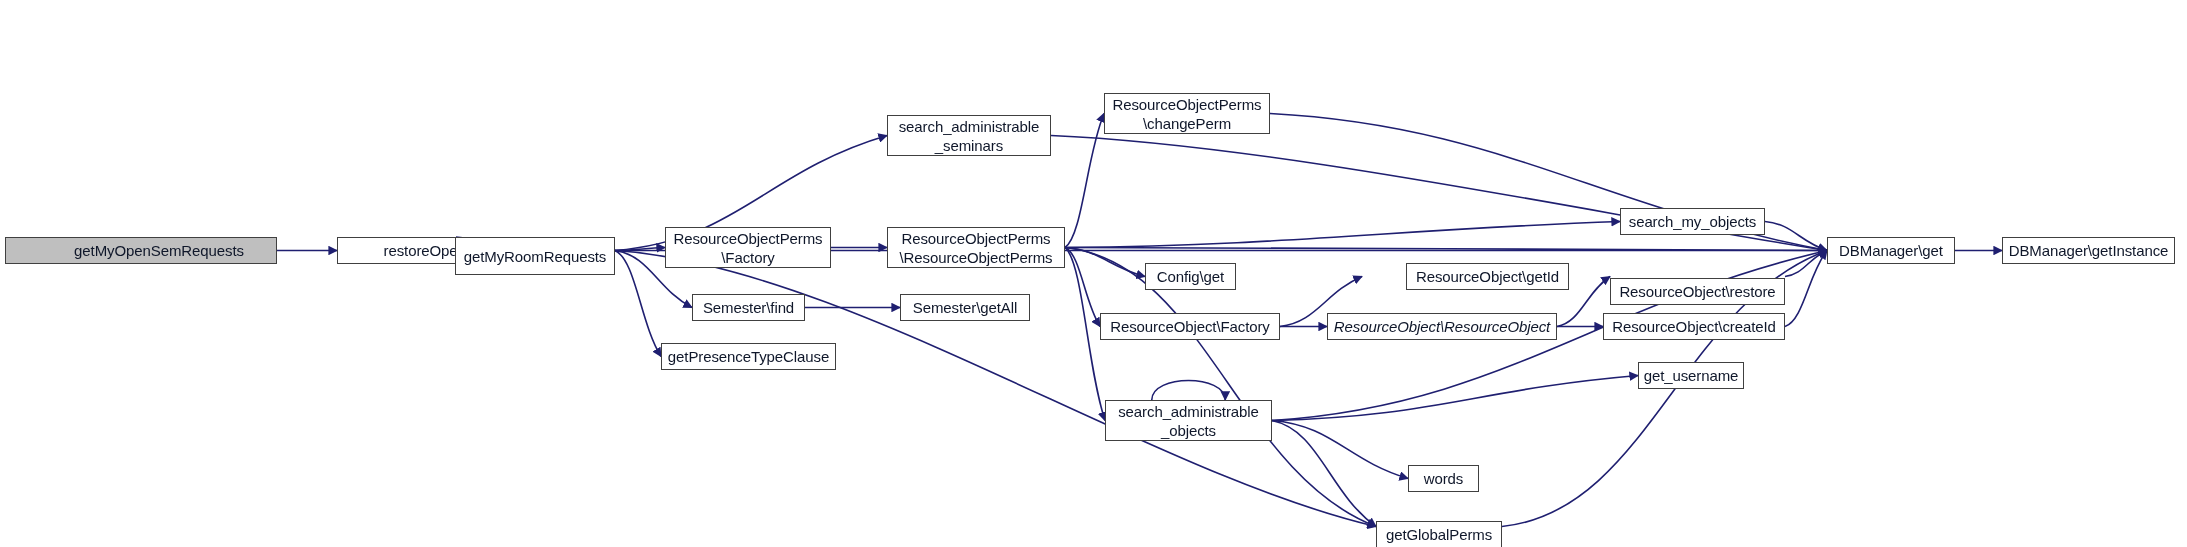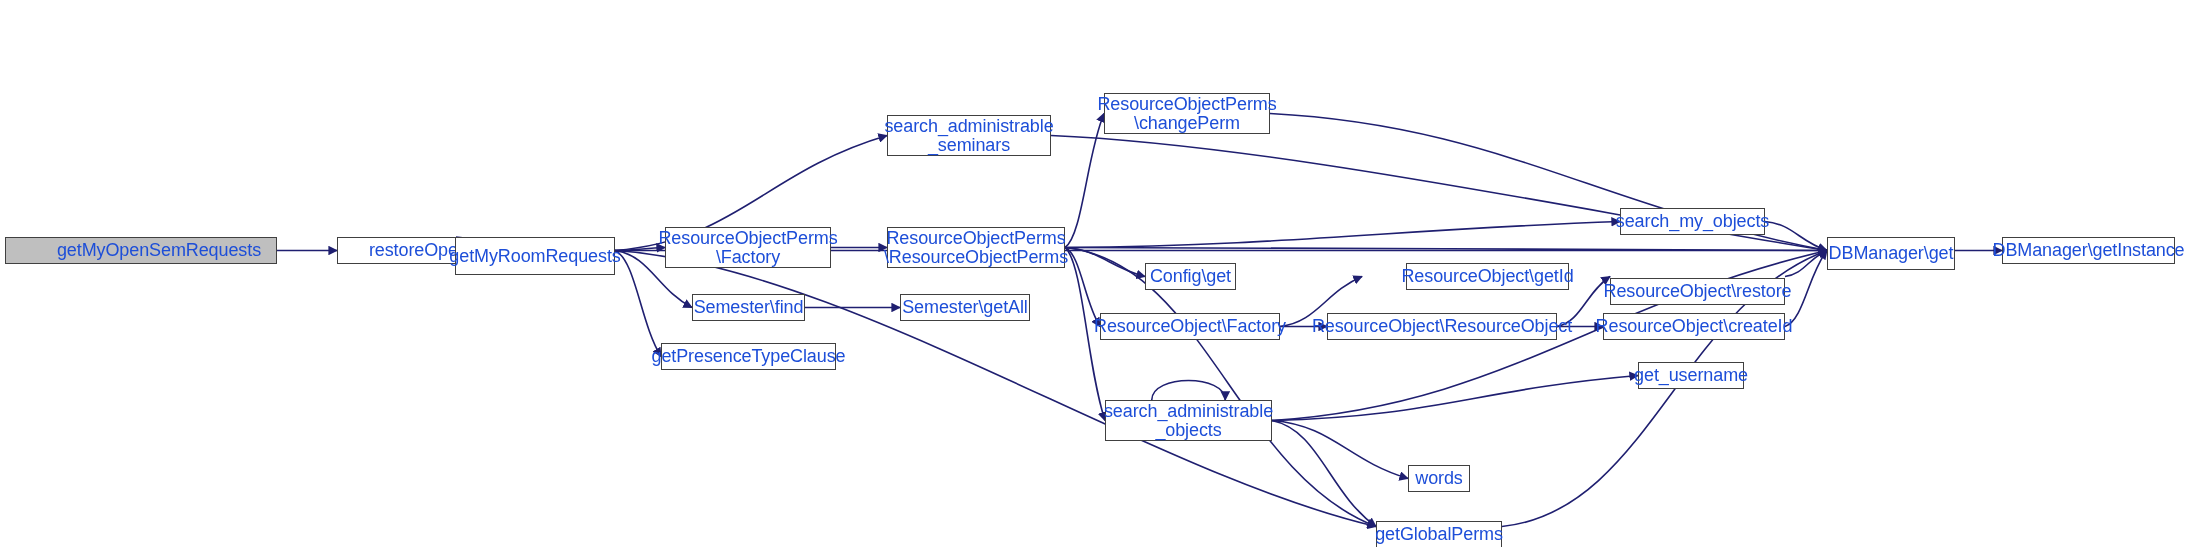--- a/index.html
+++ b/index.html
@@ -22,26 +22,26 @@
     top: 0;
     width: 2187px;
     height: 547px;
     pointer-events: none;
   }
   .node {
     position: absolute;
     box-sizing: border-box;
     border: 1px solid #404040;
     background: #ffffff;
-    color: #1d4ed8;
+    color: #0f172a;
     display: flex;
     align-items: center;
     justify-content: center;
     text-align: center;
-    font-size: 18px;
+    font-size: 15px;
     line-height: 19px;
     white-space: pre-line;
     letter-spacing: -0.1px;
     z-index: 2;
   }
   .node.root {
     background: #bfbfbf;
   }
   .node-label {
     display: block;
@@ -106,25 +106,25 @@
 \Factory</span></div>
       <div class="node" style="left: 887px; top: 227px; width: 178px; height: 41px;"><span class="node-label">ResourceObjectPerms
 \ResourceObjectPerms</span></div>
       <div class="node" style="left: 692px; top: 294px; width: 113px; height: 27px;"><span class="node-label">Semester\find</span></div>
       <div class="node" style="left: 900px; top: 294px; width: 130px; height: 27px;"><span class="node-label">Semester\getAll</span></div>
       <div class="node" style="left: 661px; top: 343px; width: 175px; height: 27px;"><span class="node-label">getPresenceTypeClause</span></div>
       <div class="node" style="left: 1145px; top: 263px; width: 91px; height: 27px;"><span class="node-label">Config\get</span></div>
       <div class="node" style="left: 1362px; top: 263px; width: 163px; height: 27px; margin-left: 44px;"><span class="node-label">ResourceObject\getId</span></div>
       <div class="node" style="left: 1610px; top: 278px; width: 175px; height: 27px;"><span class="node-label">ResourceObject\restore</span></div>
       <div class="node" style="left: 1100px; top: 313px; width: 180px; height: 27px;"><span class="node-label">ResourceObject\Factory</span></div>
-      <div class="node" style="left: 1327px; top: 313px; width: 230px; height: 27px;"><span class="node-label">ResourceObject\ResourceObject</span></div>
+      <div class="node" style="left: 1327px; top: 313px; width: 230px; height: 27px; font-style: italic;"><span class="node-label">ResourceObject\ResourceObject</span></div>
       <div class="node" style="left: 1603px; top: 313px; width: 182px; height: 27px;"><span class="node-label">ResourceObject\createId</span></div>
       <div class="node" style="left: 1620px; top: 208px; width: 145px; height: 27px;"><span class="node-label">search_my_objects</span></div>
       <div class="node" style="left: 1638px; top: 362px; width: 106px; height: 27px;"><span class="node-label">get_username</span></div>
       <div class="node" style="left: 1105px; top: 400px; width: 167px; height: 41px;"><span class="node-label">search_administrable
 _objects</span></div>
-      <div class="node" style="left: 1408px; top: 465px; width: 62px; height: 27px; justify-content: center;"><span class="node-label">words</span></div>
+      <div class="node" style="left: 1408px; top: 465px; width: 71px; height: 27px; justify-content: center;"><span class="node-label">words</span></div>
       <div class="node" style="left: 1376px; top: 513px; width: 126px; height: 27px; margin-top: 8px;"><span class="node-label">getGlobalPerms</span></div>
-      <div class="node" style="left: 1827px; top: 237px; width: 128px; height: 33px;"><span class="node-label">DBManager\get</span></div>
+      <div class="node" style="left: 1827px; top: 237px; width: 128px; height: 27px;"><span class="node-label">DBManager\get</span></div>
       <div class="node" style="left: 2002px; top: 237px; width: 173px; height: 27px;"><span class="node-label">DBManager\getInstance</span></div>
       <div class="node" style="left: 455px; top: 237px; width: 160px; height: 38px;"><span class="node-label">getMyRoomRequests</span></div>
     </div>
 </div>
 
 </body></html>

